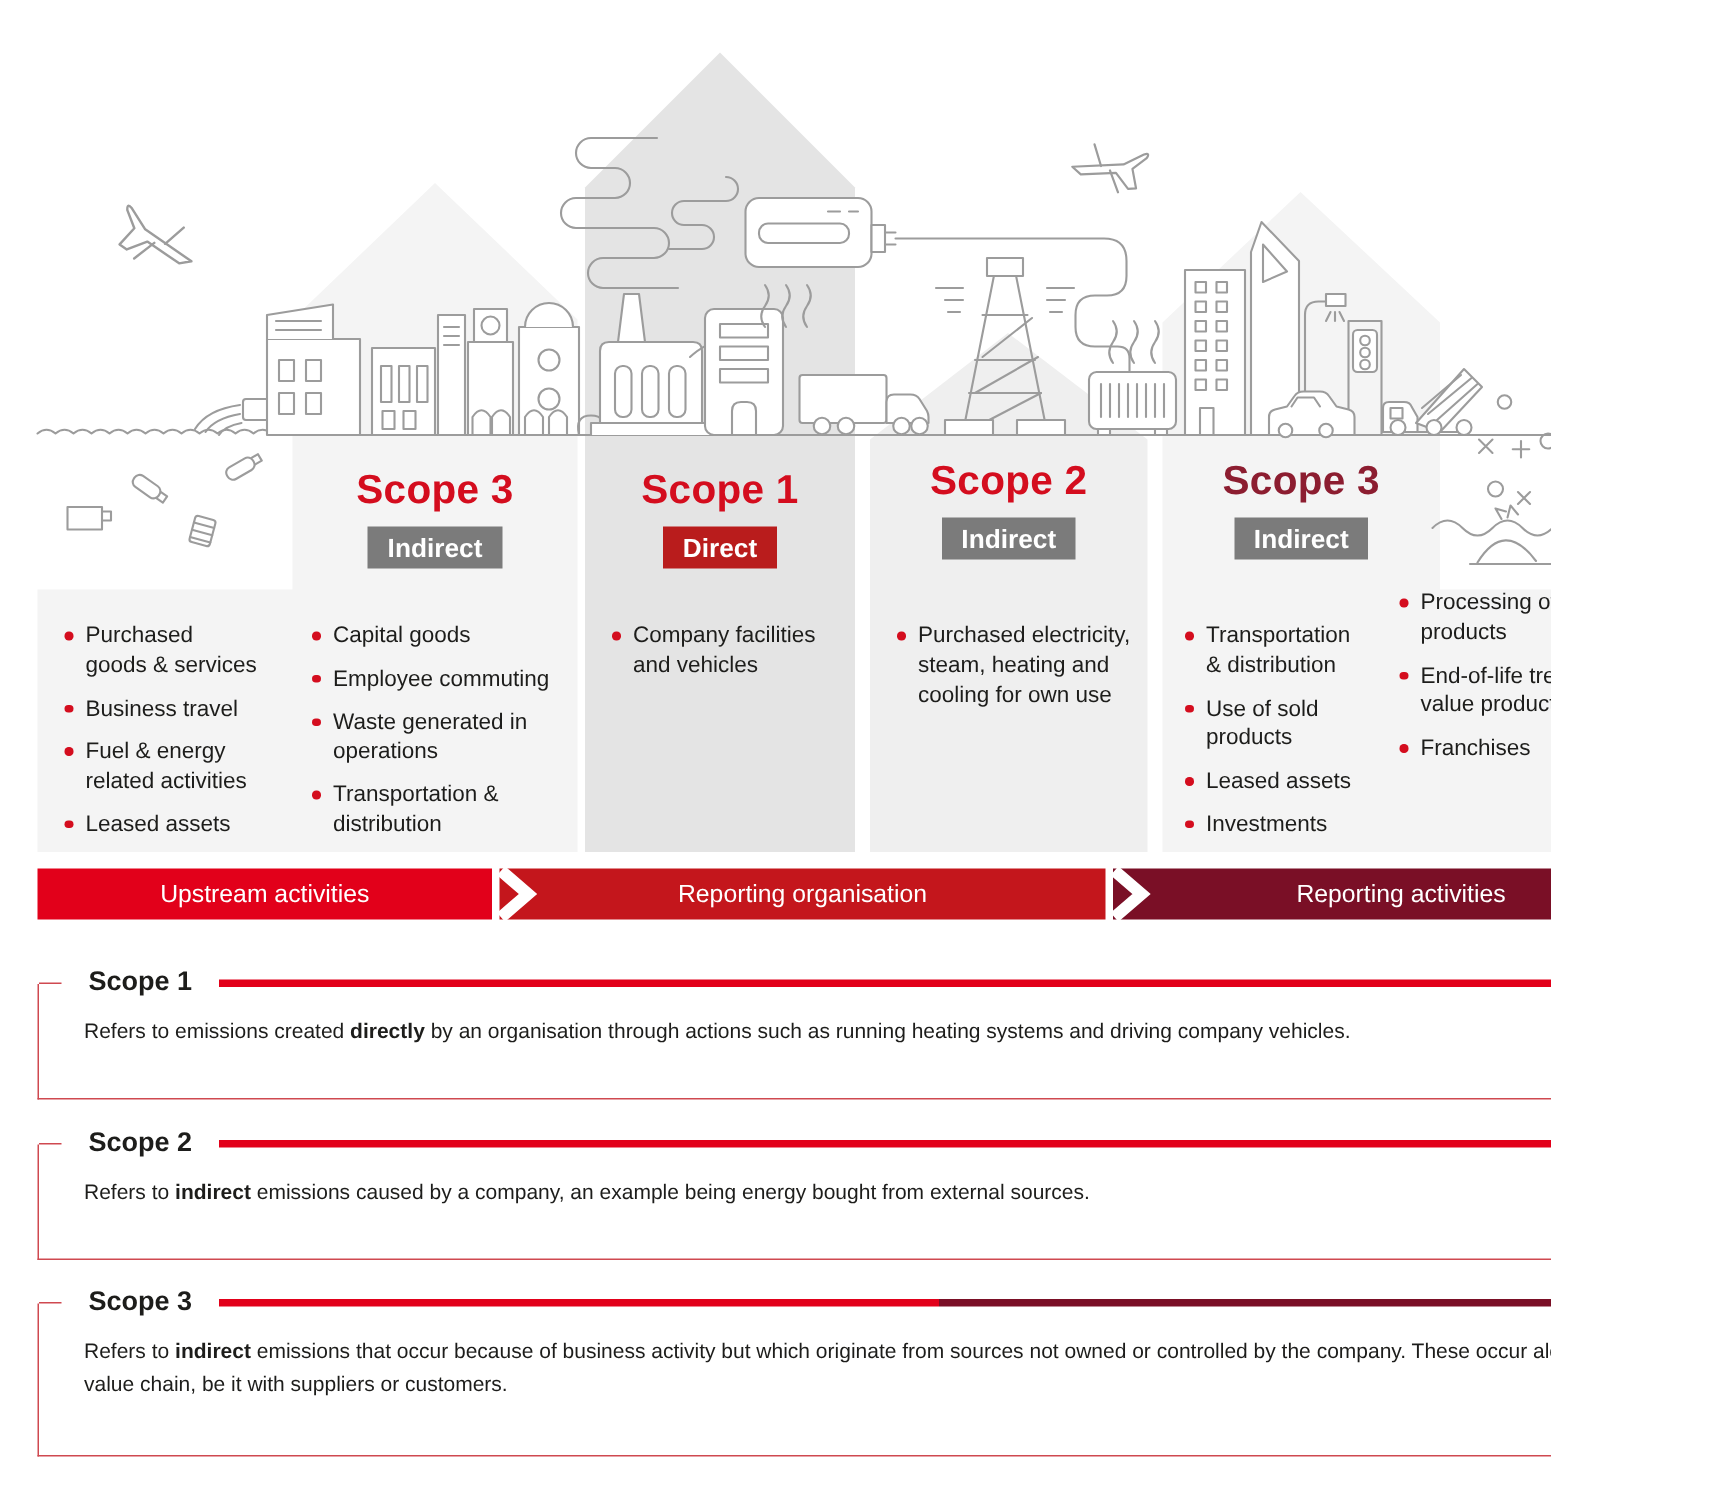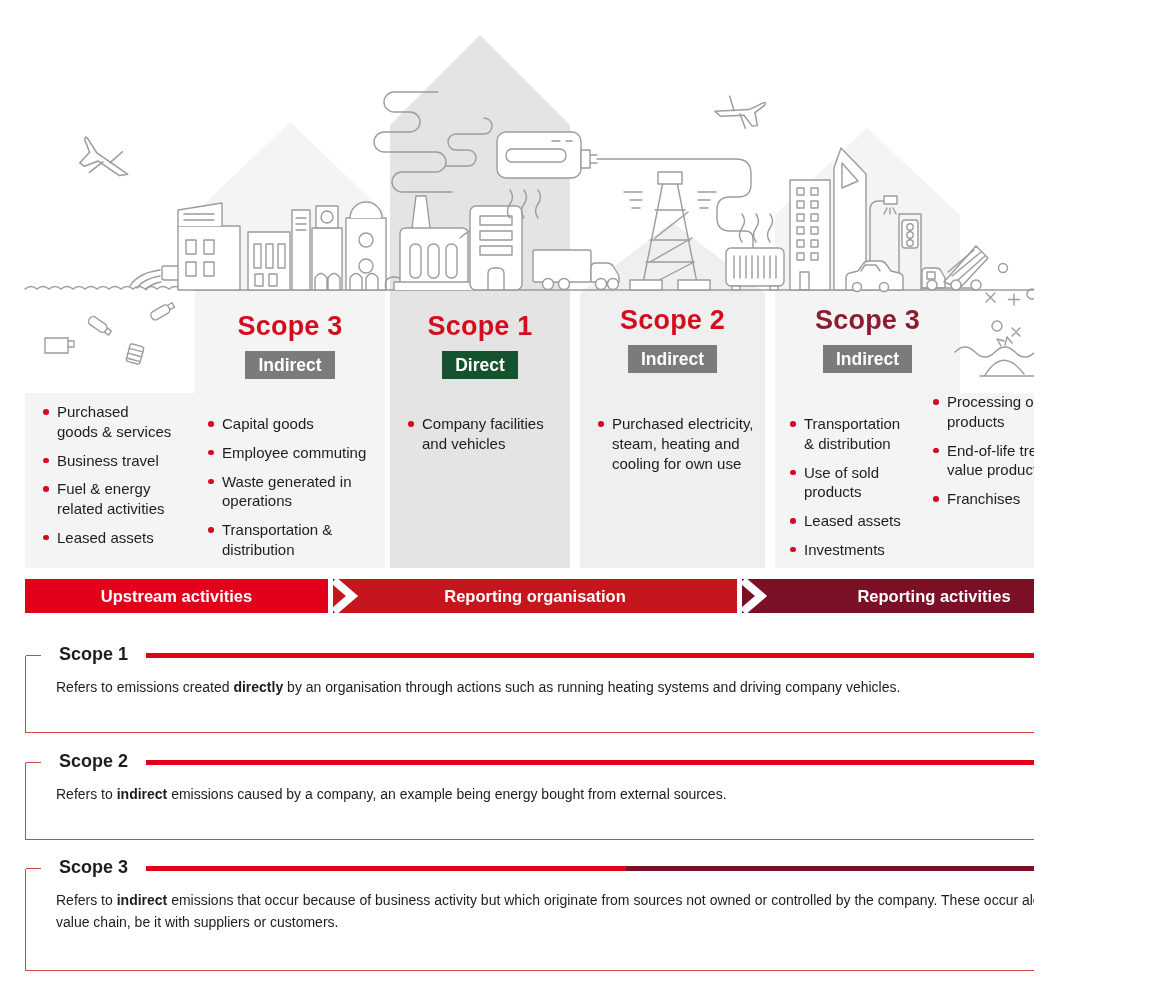--- a/index.html
+++ b/index.html
@@ -9,31 +9,31 @@
   svg{display:block;}
 
   
   .col-head{position:absolute;text-align:center;}
   .col-title{font-size:27px;font-weight:bold;letter-spacing:.2px;line-height:1.1;}
   .t-red{color:#d40d1e;}
   .t-maroon{color:#8c1d30;}
   .badge{display:inline-block;margin-top:9px;height:28px;line-height:28px;padding:0 13px;
          font-size:17.5px;font-weight:bold;color:#fff;}
   .b-gray{background:#7b7b7b;}
-  .b-black{background:#14532d;}
+  .b-black{background:#b91c1c;}
 
   
   .blist{position:absolute;font-size:15px;line-height:1.32;}
   .li{position:relative;padding-left:14px;margin-bottom:9px;}
   .li::before{content:"";position:absolute;left:0;top:7px;width:5.5px;height:5.5px;
               border-radius:50%;background:#d40d1e;}
 
   
   .banner-label{position:absolute;top:579px;height:34px;line-height:34px;text-align:center;
-                color:#fff;font-size:16.5px;font-weight:bold;}
+                color:#fff;font-size:16.5px;font-weight:normal;}
 
   
   .info-box{position:absolute;left:25px;width:1099px;border:1.5px solid #cf4950;border-top:none;
             box-sizing:border-box;background:#fff;}
   .box-tick{position:absolute;top:-1.5px;left:0;width:15px;height:1.5px;background:#cf4950;}
   .box-title{position:absolute;top:-12px;left:28px;background:#fff;padding:0 11px 0 5px;
              font-size:18px;font-weight:bold;color:#1d1d1b;white-space:nowrap;}
   .box-rule{position:absolute;top:-3.5px;left:120px;right:0;height:5.5px;background:#e2001a;}
   .box-rule.split{background:linear-gradient(to right,#e2001a 0,#e2001a 480px,#7a0f26 480px);}
   .box-text{padding:21px 30px 0 30px;font-size:14px;line-height:1.55;}
@@ -276,21 +276,21 @@
   </div>
   <div class="col-head" style="left:580px;top:306px;width:185px">
     <div class="col-title t-red">Scope 2</div>
     <div class="badge b-gray">Indirect</div>
   </div>
   <div class="col-head" style="left:775px;top:306px;width:185px">
     <div class="col-title t-maroon">Scope 3</div>
     <div class="badge b-gray">Indirect</div>
   </div>
 
-  <div class="blist" style="left:43px;top:402px;width:130px">
+  <div class="blist" style="left:43px;top:414px;width:130px">
       <div class="li">Purchased goods &amp; services</div>
       <div class="li">Business travel</div>
       <div class="li">Fuel &amp; energy related activities</div>
       <div class="li">Leased assets</div>
     </div>
   <div class="blist" style="left:208px;top:414px;width:164px">
       <div class="li">Capital goods</div>
       <div class="li">Employee commuting</div>
       <div class="li">Waste generated in operations</div>
       <div class="li">Transportation &amp; distribution</div>

